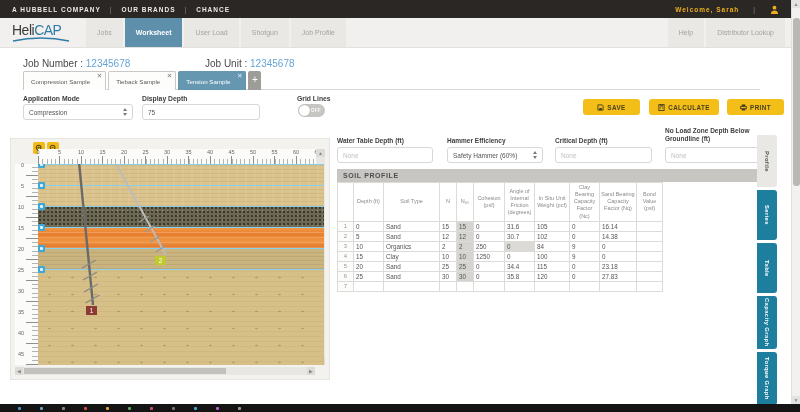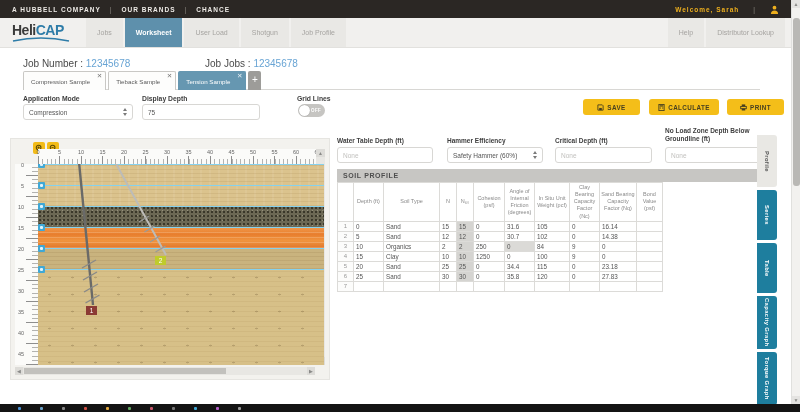--- a/index.html
+++ b/index.html
@@ -12,21 +12,21 @@
     display:flex;align-items:center;padding:0 12px;color:#edeae6;font-size:6.5px;
     font-weight:bold;letter-spacing:1px}
   .topbar .sep{margin:0 9px;color:#8c8880;font-weight:normal}
   .topbar-right{margin-left:auto;display:flex;align-items:center;gap:5px;color:#edaf1e}
   .person-icon svg{display:block}
 
   
   .header{position:absolute;left:0;top:18px;width:791px;height:30px;background:#f1f0ee;
     border-bottom:1px solid #e2e1de;display:flex;align-items:stretch}
   .logo{display:flex;flex-direction:column;justify-content:center;padding:0 16px 0 12px}
-  .logo-text{font-size:14px;font-weight:bold;letter-spacing:-.5px;line-height:12px}
+  .logo-text{font-size:14px;font-weight:normal;letter-spacing:-.5px;line-height:12px}
   .logo-heli{color:#3a3a3a}.logo-cap{color:#2e7ca8}
   .logo-swoosh{display:block;margin-top:1px}
   .nav{display:flex;gap:2px}
   .nav-btn{padding:0 11px;font-size:7px;color:#a6a4a1;display:flex;align-items:center;background:#e9e8e5}
   .nav-btn.active{background:#5e90ac;color:#fff;font-weight:bold}
   .header-right{margin-left:auto;display:flex;gap:2px;padding-right:6px}
 
   
   .job-group{position:absolute;top:58px;font-size:10px;color:#4a4a4a}
   .job-link{color:#68a4d4}
@@ -190,21 +190,21 @@
       <div class="nav-btn">Distributor Lookup</div>
     </div>
   </div>
 
   <div class="job-group" style="left:23px">
     <span>Job Number</span>
     <span>:</span>
     <span class="job-link">12345678</span>
   </div>
   <div class="job-group" style="left:205px">
-    <span>Job Jobs</span>
+    <span>Job Unit</span>
     <span>:</span>
     <span class="job-link">12345678</span>
   </div>
 
   <div class="tab-line"></div>
   <div class="doc-tabs">
     <div class="dtab">
       <span>Compression Sample</span>
       <span class="x">✕</span>
     </div>

